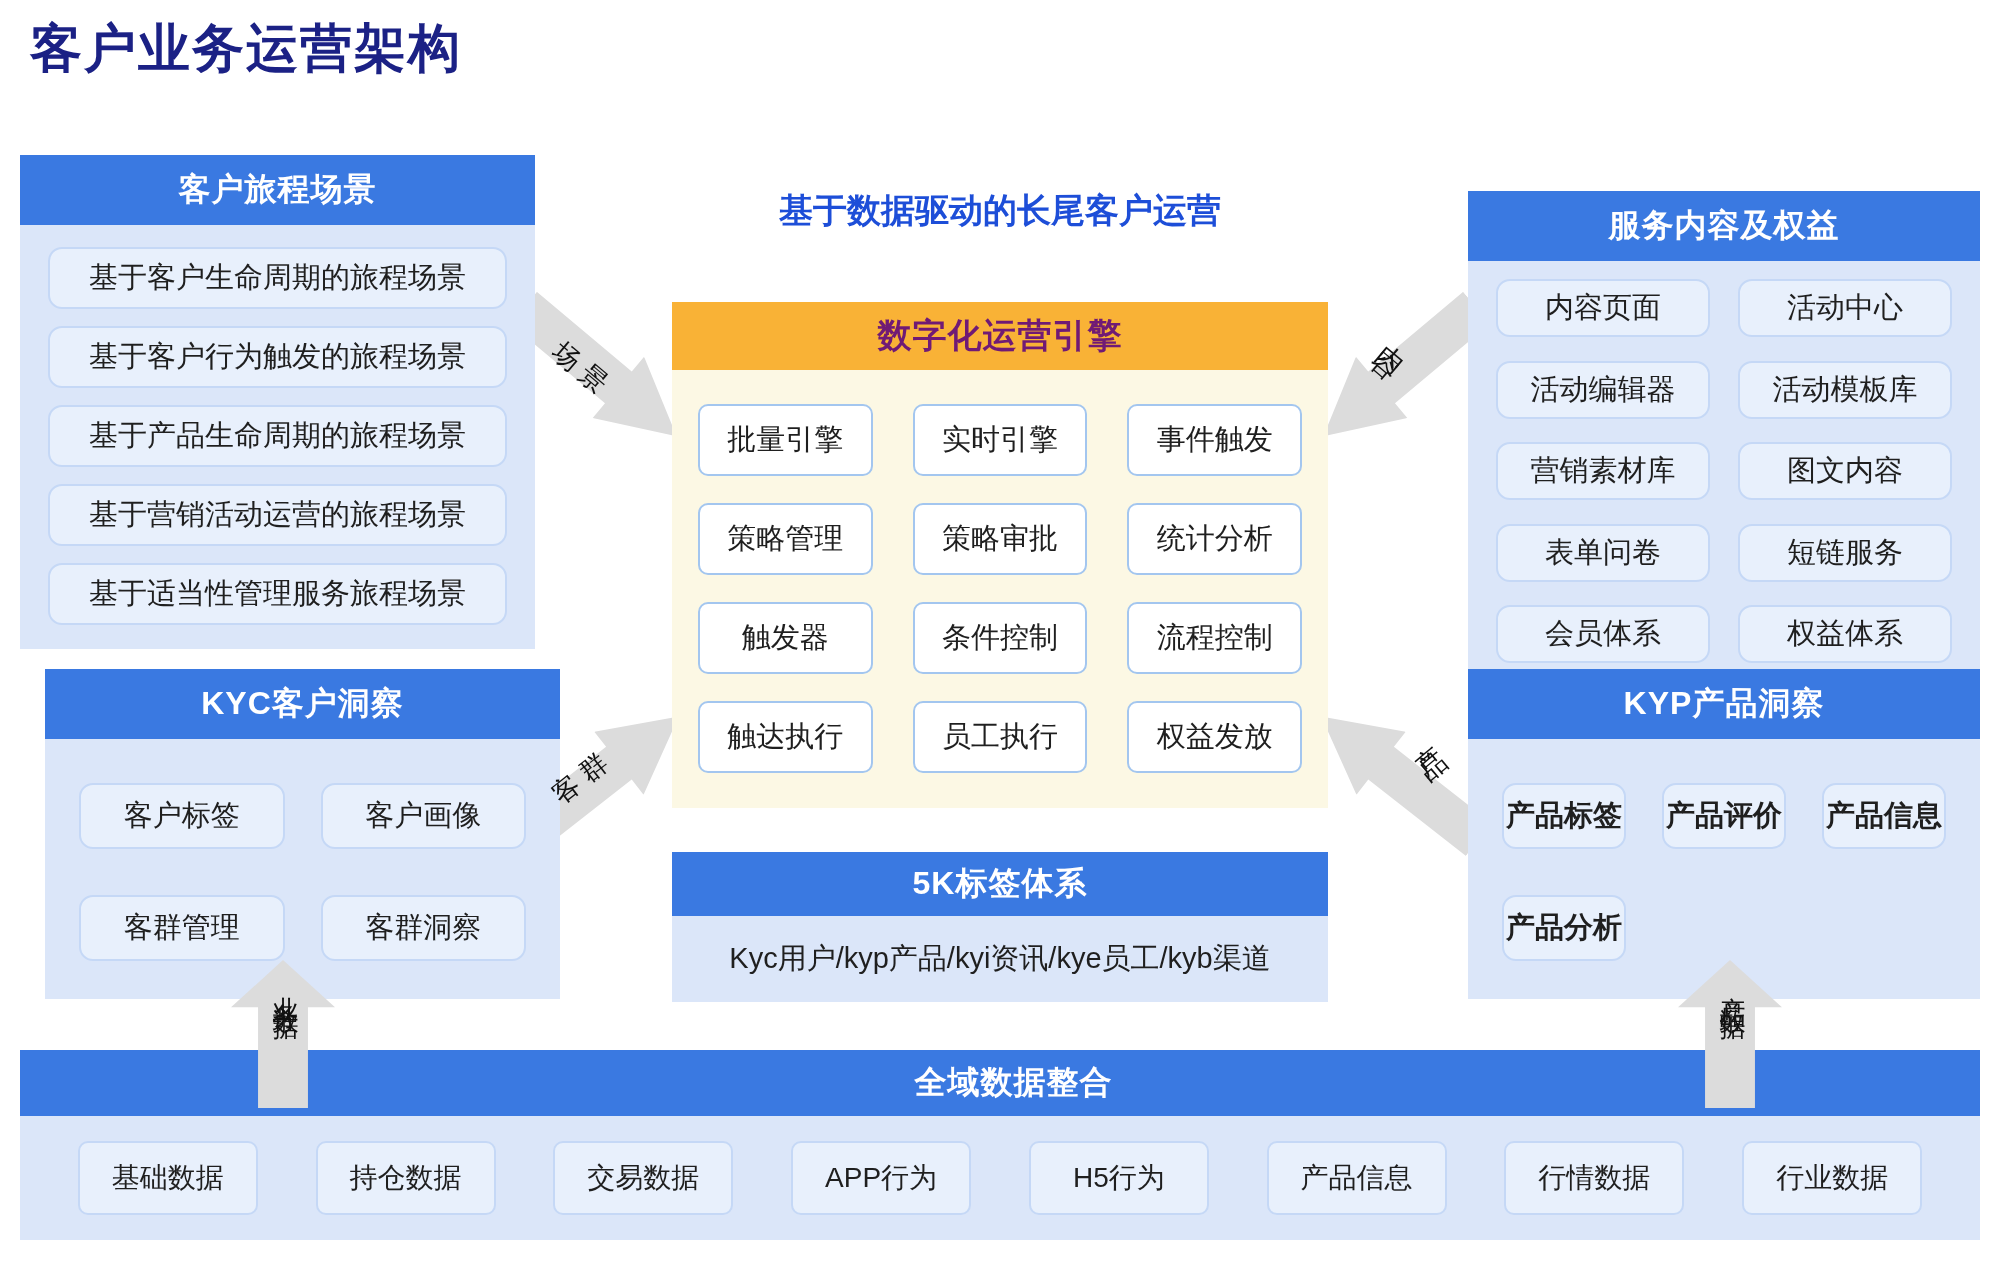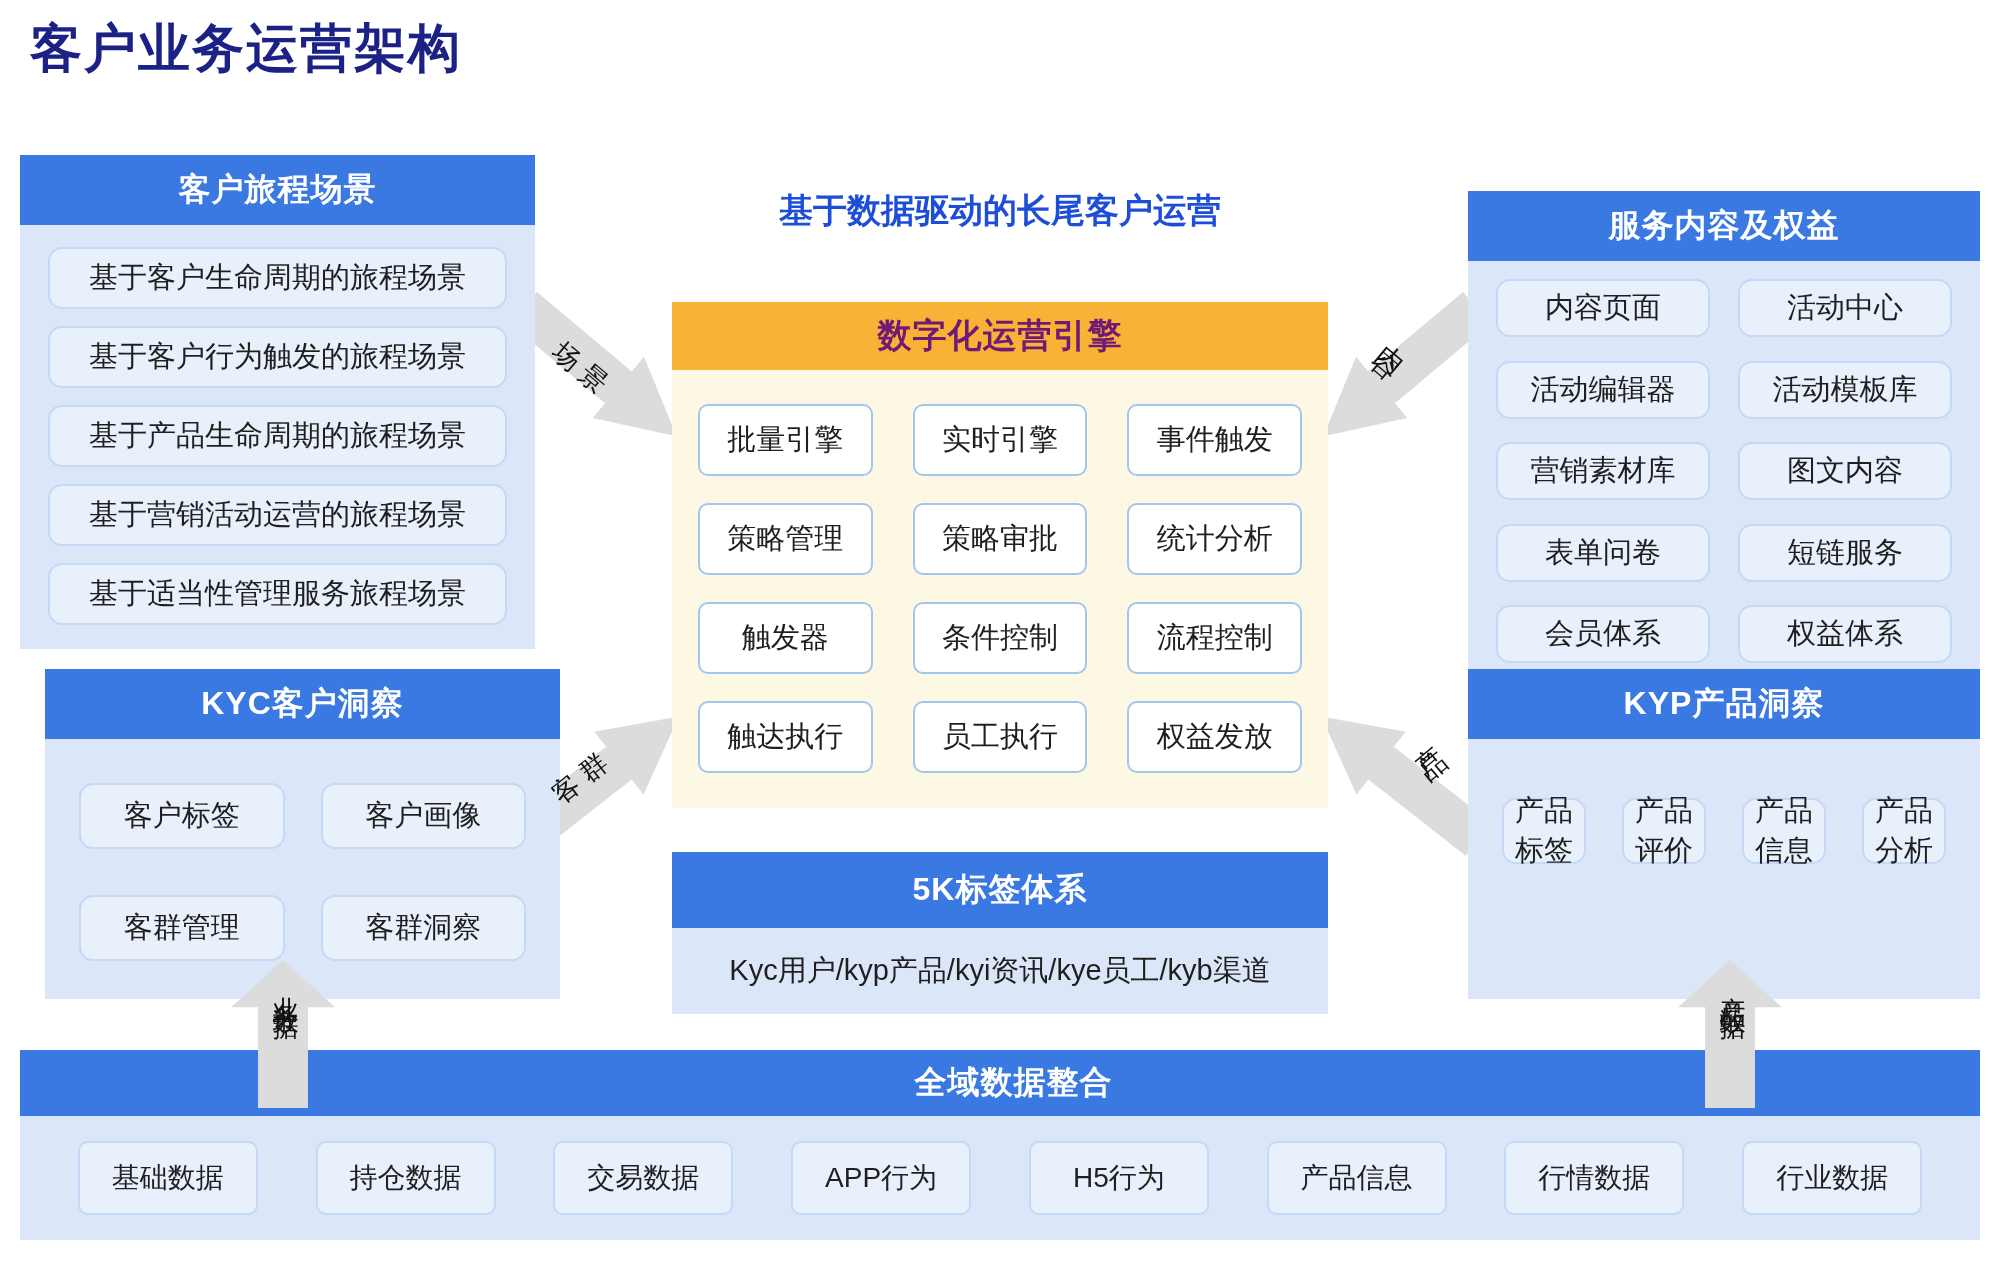--- a/index.html
+++ b/index.html
@@ -36,30 +36,30 @@
   .p-kyc .panel-body{height:260px;display:grid;grid-template-columns:1fr 1fr;gap:46px 36px;padding:44px 34px;box-sizing:border-box;}
   .p-kyc .chip{height:66px;}
   
   .p-service{left:1468px;top:155px;width:512px;height:494px;margin-top:36px;}
   .p-service .panel-header{height:70px;}
   .p-service .panel-body{height:424px;display:grid;grid-template-columns:1fr 1fr;gap:20px 28px;padding:18px 28px;box-sizing:border-box;}
   .p-service .chip{height:58px;}
   
   .p-kyp{left:1468px;top:669px;width:512px;height:330px;}
   .p-kyp .panel-header{height:70px;}
-  .p-kyp .panel-body{height:260px;display:grid;grid-template-columns:1fr 1fr 1fr 1fr;gap:46px 36px;padding:59px 34px;box-sizing:border-box;}
+  .p-kyp .panel-body{height:260px;display:grid;grid-template-columns:1fr 1fr 1fr;gap:46px 36px;padding:44px 34px;box-sizing:border-box;font-weight:bold;}
   .p-kyp .chip{height:66px;}
   
   .p-engine{left:672px;top:302px;width:656px;height:506px;}
   .p-engine .panel-header{height:68px;background:#F9B236;color:#701a75;font-size:34px;text-align:center;}
   .p-engine .panel-body{height:438px;background:#FCF8E4;display:grid;grid-template-columns:1fr 1fr 1fr;gap:26px 40px;padding:34px 26px;box-sizing:border-box;}
   .p-engine .chip{background:#fff;border:2px solid #A3C6EF;border-radius:10px;height:72px;}
   
   .p-tags{left:672px;top:852px;width:656px;height:150px;}
-  .p-tags .panel-header{height:76px;}
+  .p-tags .panel-header{height:64px;}
   .p-tags .panel-body{height:86px;display:flex;align-items:center;justify-content:center;font-size:29px;color:#1f1f1f;}
   
   .p-data{left:20px;top:1050px;width:1960px;height:190px;}
   .p-data .panel-header{height:66px;padding-left:27px;}
   .p-data .panel-body{height:124px;display:flex;align-items:center;justify-content:space-evenly;}
   .p-data .chip{width:180px;height:74px;border-radius:10px;font-size:28px;}
   
   .arrow{position:absolute;background:#DCDCDC;}
   .arrow-right{width:200px;height:80px;z-index:1;
     clip-path:polygon(0 24%,62% 24%,62% 0,100% 50%,62% 100%,62% 76%,0 76%);}

